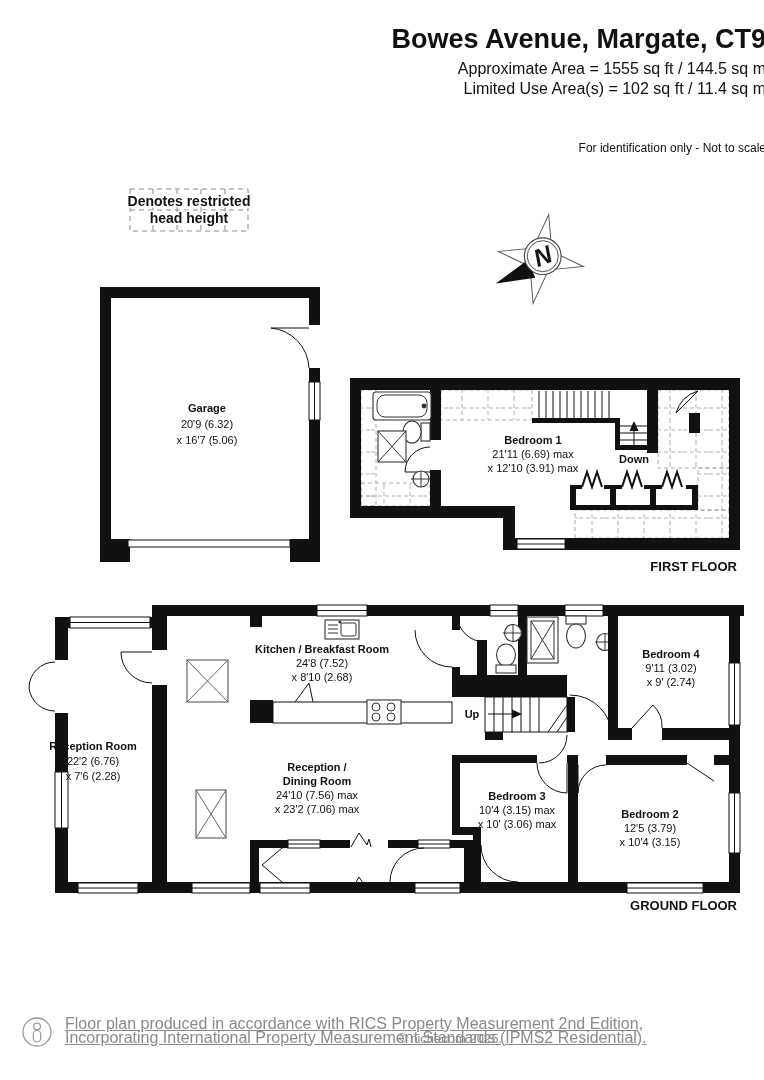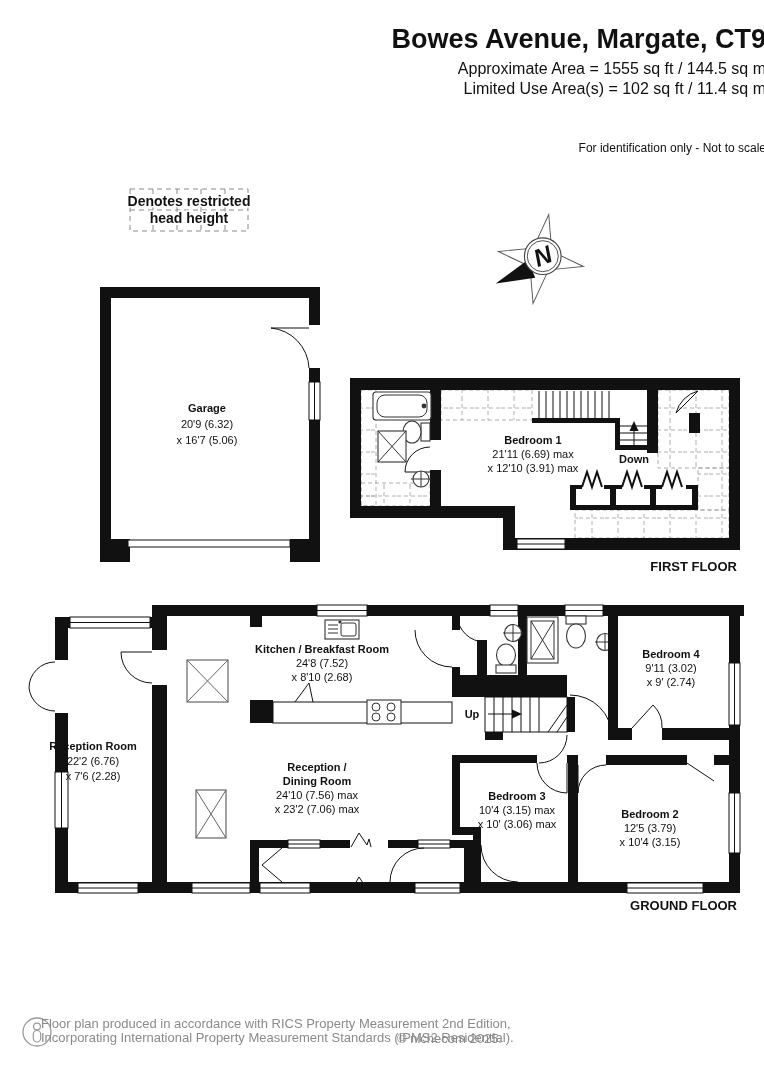--- a/index.html
+++ b/index.html
@@ -2,21 +2,21 @@
 <html><head>
 <meta charset="utf-8">
 <style>
   html,body{margin:0;padding:0;background:#fff;}
   #page{position:relative;width:764px;height:1080px;background:#fff;overflow:hidden;
         font-family:"Liberation Sans",sans-serif;color:#111;padding-left:22px;}
   .abs{position:absolute;}
   #title{top:24px;right:20px;font-size:27px;font-weight:bold;letter-spacing:0px;}
   #arealines{top:59px;right:20px;text-align:right;font-size:16px;line-height:20px;}
   #disclaimer{top:141px;right:20px;font-size:12px;text-align:right;margin-left:11px;}
-  #footer-text{top:1017px;left:41px;font-size:13px;line-height:13.5px;color:#8a8a8a;}
+  #footer-text{top:1017px;left:65px;font-size:16px;line-height:13.5px;color:#8a8a8a;text-decoration:underline;}
   #copyright{top:1031px;left:397px;font-size:13px;color:#8a8a8a;}
   svg text{font-family:"Liberation Sans",sans-serif;}
   .wall{fill:#111;stroke:none;}
   .win{fill:#fff;stroke:#111;stroke-width:1;}
   .thin{stroke:#111;stroke-width:1;fill:none;}
   .arc{stroke:#111;stroke-width:1;fill:none;}
   .fix{stroke:#333;stroke-width:1.1;fill:#fff;}
   .fixl{stroke:#333;stroke-width:1;fill:none;}
   .gray{stroke:#666;stroke-width:1.2;fill:#fff;}
   .grayl{stroke:#666;stroke-width:1;fill:none;}

